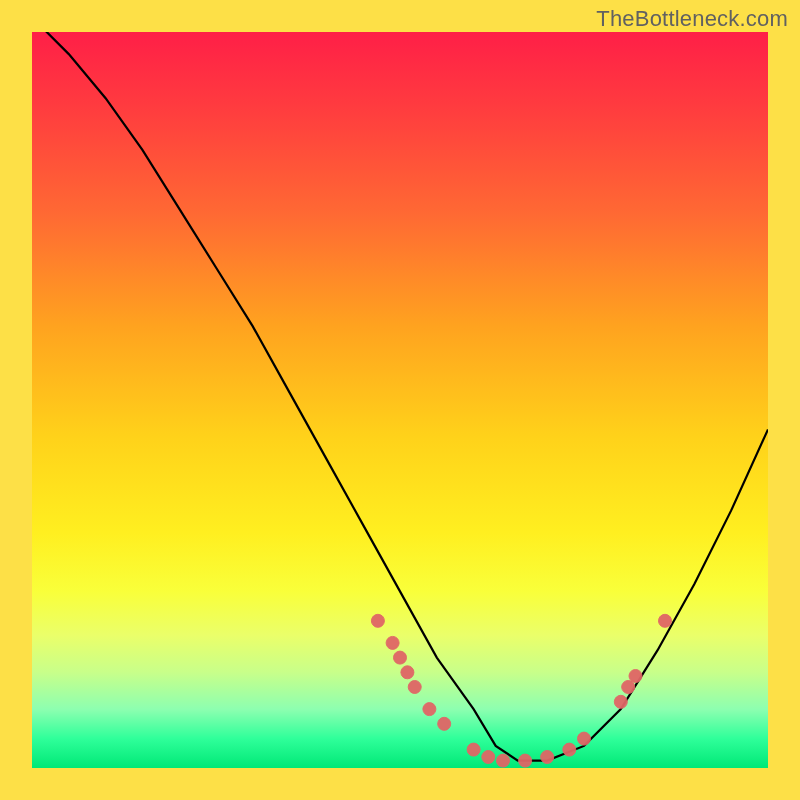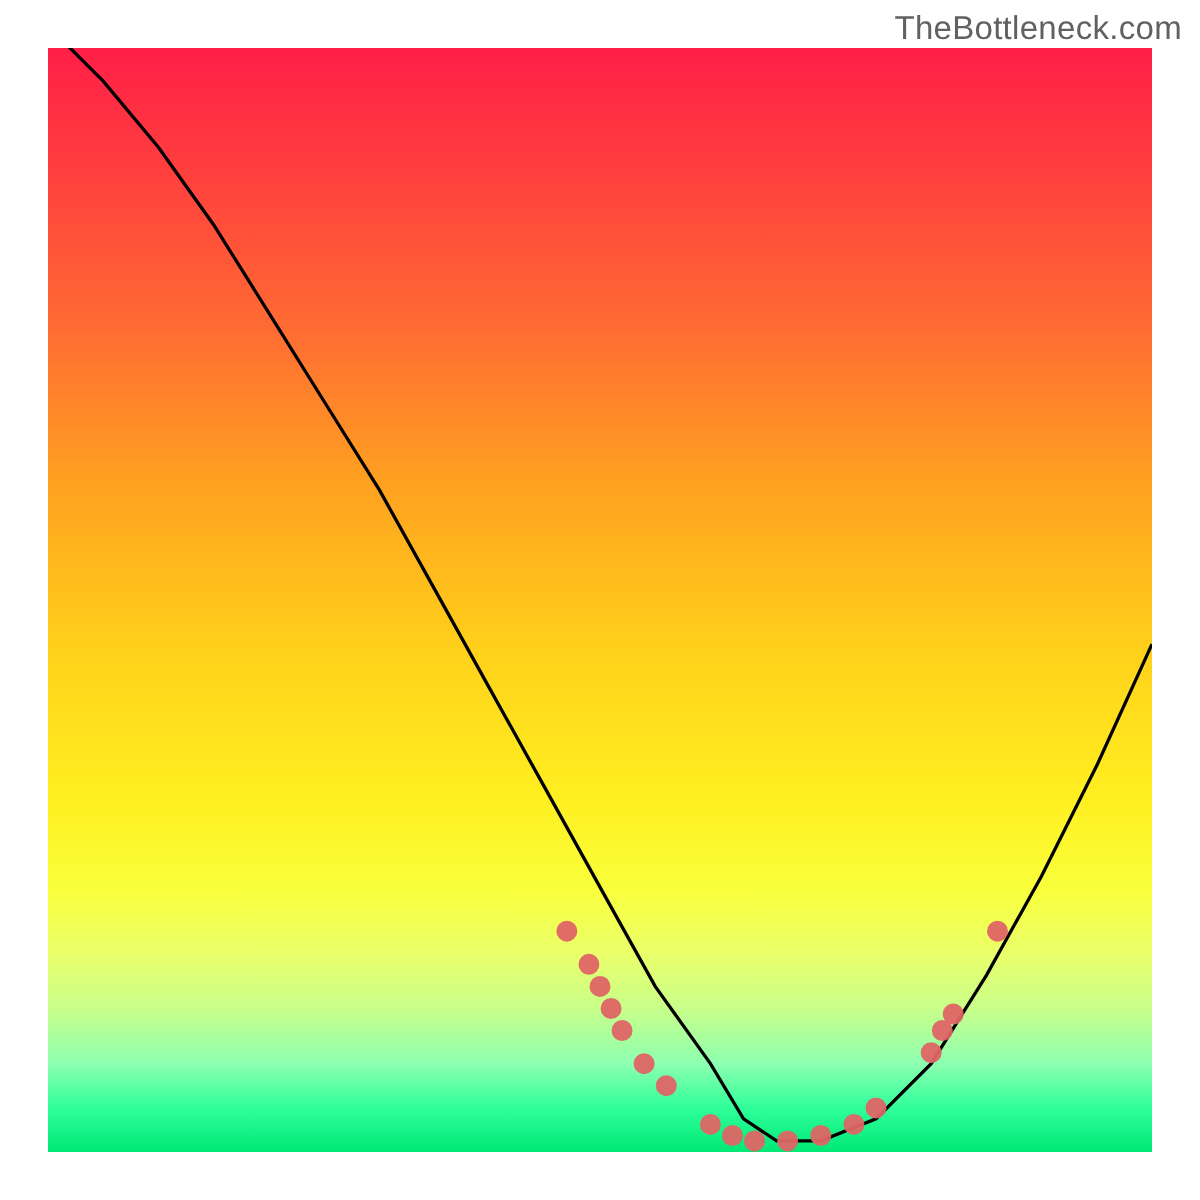--- a/index.html
+++ b/index.html
@@ -8,21 +8,21 @@
     width: 800px;
     height: 800px;
     background: #000;
     overflow: hidden;
     font-family: Arial, sans-serif;
   }
   .stage {
     position: relative;
     width: 800px;
     height: 800px;
-    background: #ffffff;
+    background: #fde047;
   }
   .watermark {
     position: absolute;
     top: 6px;
     right: 12px;
     color: #616161;
     font-size: 22px;
     font-weight: 500;
     letter-spacing: 0.2px;
     z-index: 5;

